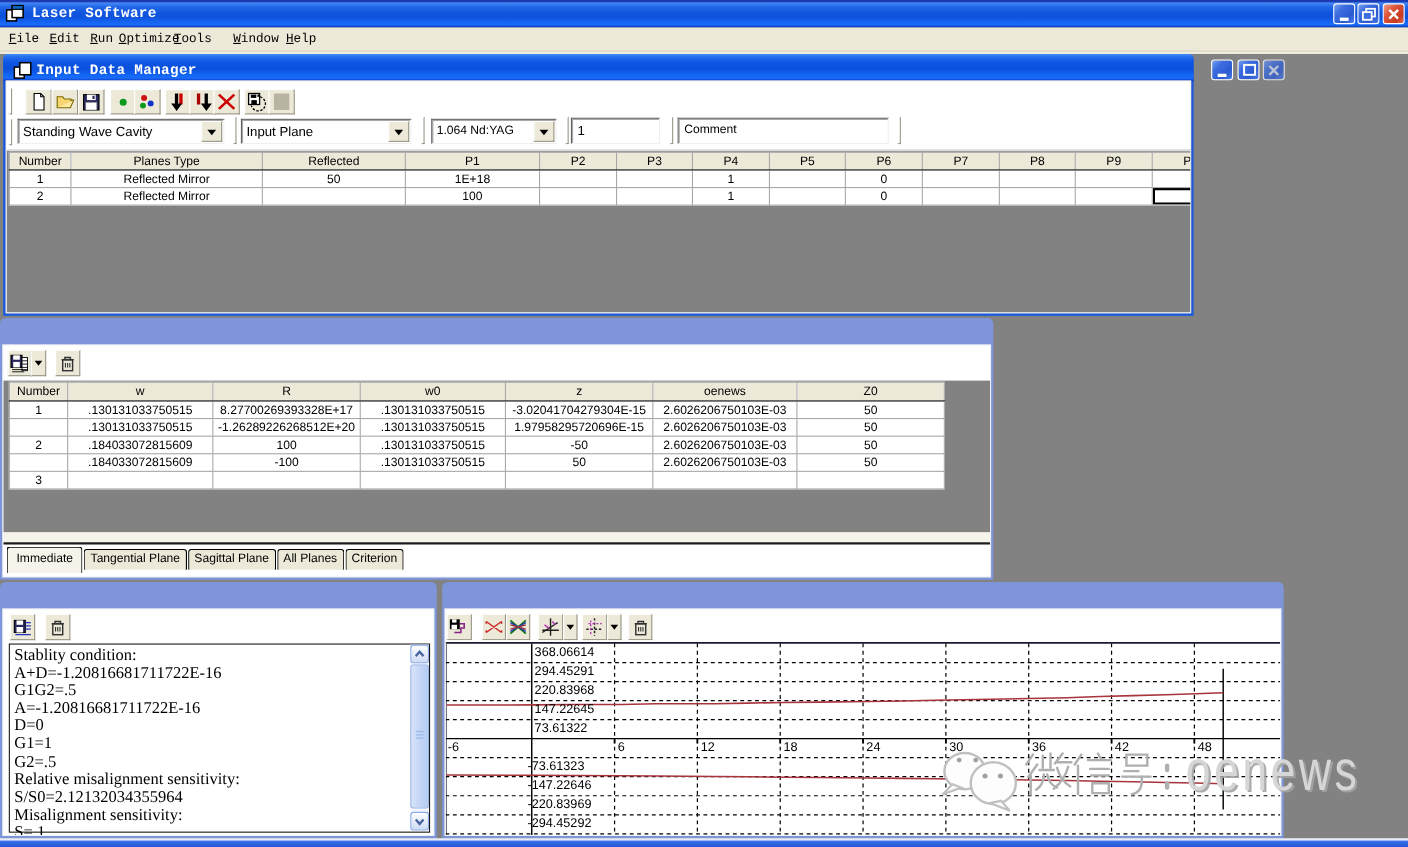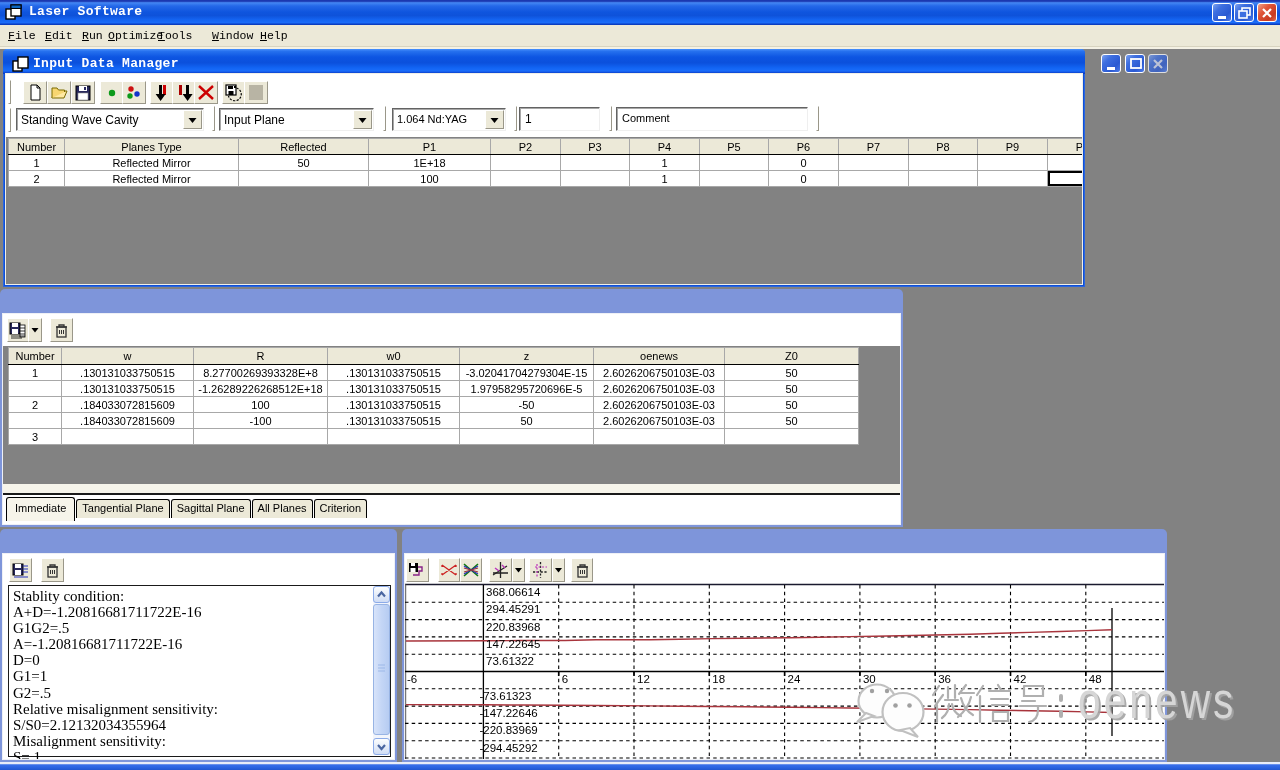--- a/index.html
+++ b/index.html
@@ -323,32 +323,32 @@
               <td class="hdr">w</td>
               <td class="hdr">R</td>
               <td class="hdr">w0</td>
               <td class="hdr">z</td>
               <td class="hdr">oenews</td>
               <td class="hdr">Z0</td>
             </tr>
         <tr style="height:16px">
               <td>1</td>
               <td>.130131033750515</td>
-              <td>8.27700269393328E+8</td>
+              <td>8.27700269393328E+17</td>
               <td>.130131033750515</td>
               <td>-3.02041704279304E-15</td>
               <td>2.6026206750103E-03</td>
               <td>50</td>
             </tr>
         <tr style="height:16px">
               <td></td>
               <td>.130131033750515</td>
-              <td>-1.26289226268512E+18</td>
+              <td>-1.26289226268512E+20</td>
               <td>.130131033750515</td>
-              <td>1.97958295720696E-5</td>
+              <td>1.97958295720696E-15</td>
               <td>2.6026206750103E-03</td>
               <td>50</td>
             </tr>
         <tr style="height:16px">
               <td>2</td>
               <td>.184033072815609</td>
               <td>100</td>
               <td>.130131033750515</td>
               <td>-50</td>
               <td>2.6026206750103E-03</td>

